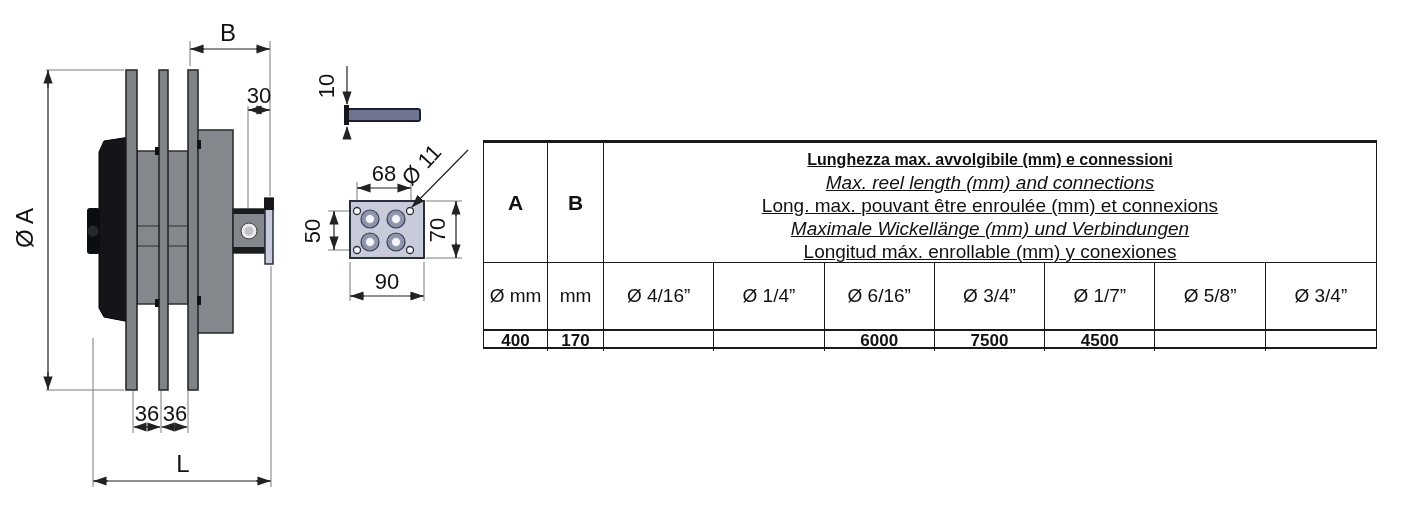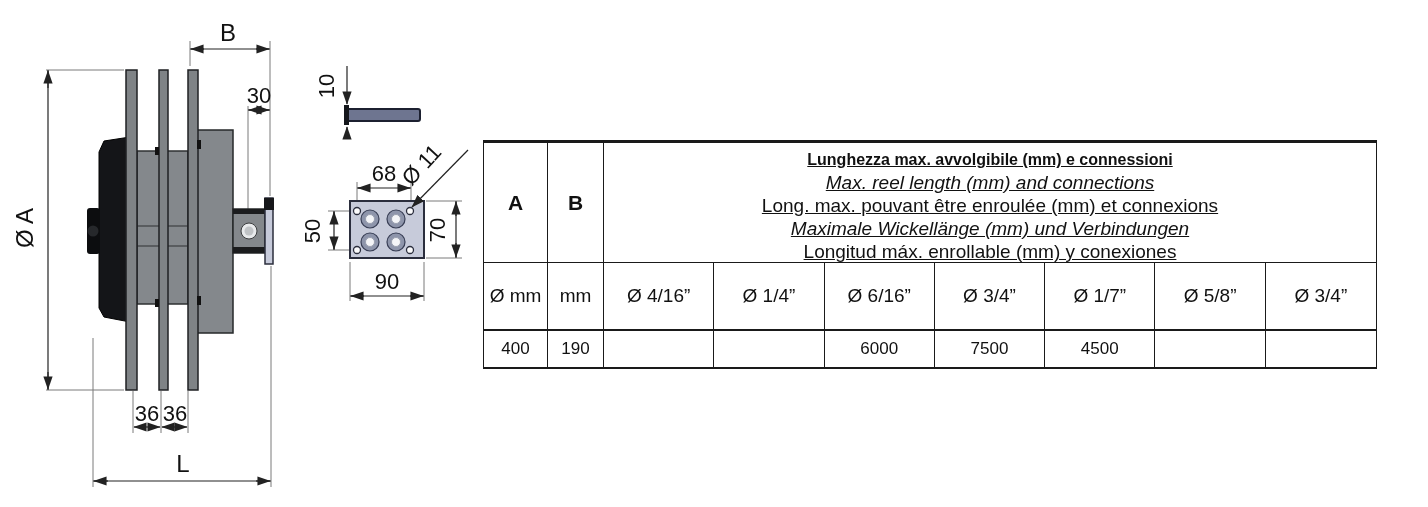--- a/index.html
+++ b/index.html
@@ -21,21 +21,21 @@
   .washer-in{fill:#f4f5f8;stroke:#9aa0b0;stroke-width:1;}
   .cornerhole{fill:#fbfbfc;stroke:#2b2e3d;stroke-width:1.3;}
   .bar{fill:var(--bar,#6e7590);stroke:#1c2030;stroke-width:2;}
 
   
   .spec-table{position:absolute;left:483px;top:140px;width:894px;
     border:1.5px solid #1a1a1a;border-top-width:3px;border-bottom-width:2px;box-sizing:border-box;background:#fff;}
   .trow{display:grid;grid-template-columns:64px 56px repeat(7,1fr);}
   .trow1{height:119px;border-bottom:1.5px solid #1a1a1a;}
   .trow2{height:66px;border-bottom:2.5px solid #1a1a1a;}
-  .trow3{height:36px;}
+  .trow3{height:16px;font-weight:bold;}
   .tcell{display:flex;align-items:center;justify-content:center;border-right:1.5px solid #1a1a1a;box-sizing:border-box;}
   .tcell:last-child{border-right:none;}
   .corner{font-weight:bold;font-size:21px;}
   .titleblock{grid-column:3 / -1;flex-direction:column;justify-content:space-between;padding-top:7px;text-decoration:underline;}
   .title-line{font-size:19px;line-height:20px;text-align:center;white-space:nowrap;}
   .title-line:nth-child(1){font-weight:bold;font-size:16px;}
   .title-line:nth-child(2),.title-line:nth-child(4){font-style:italic;}
   .trow2 .tcell{font-size:19px;}
   .trow3 .tcell{font-size:17px;}
 </style>
@@ -200,21 +200,21 @@
     <div class="tcell">Ø 4/16”</div>
     <div class="tcell">Ø 1/4”</div>
     <div class="tcell">Ø 6/16”</div>
     <div class="tcell">Ø 3/4”</div>
     <div class="tcell">Ø 1/7”</div>
     <div class="tcell">Ø 5/8”</div>
     <div class="tcell">Ø 3/4”</div>
   </div>
   <div class="trow trow3">
     <div class="tcell">400</div>
-    <div class="tcell">190</div>
+    <div class="tcell">170</div>
     <div class="tcell"></div>
     <div class="tcell"></div>
     <div class="tcell">6000</div>
     <div class="tcell">7500</div>
     <div class="tcell">4500</div>
     <div class="tcell"></div>
     <div class="tcell"></div>
   </div>
 </div>
 

